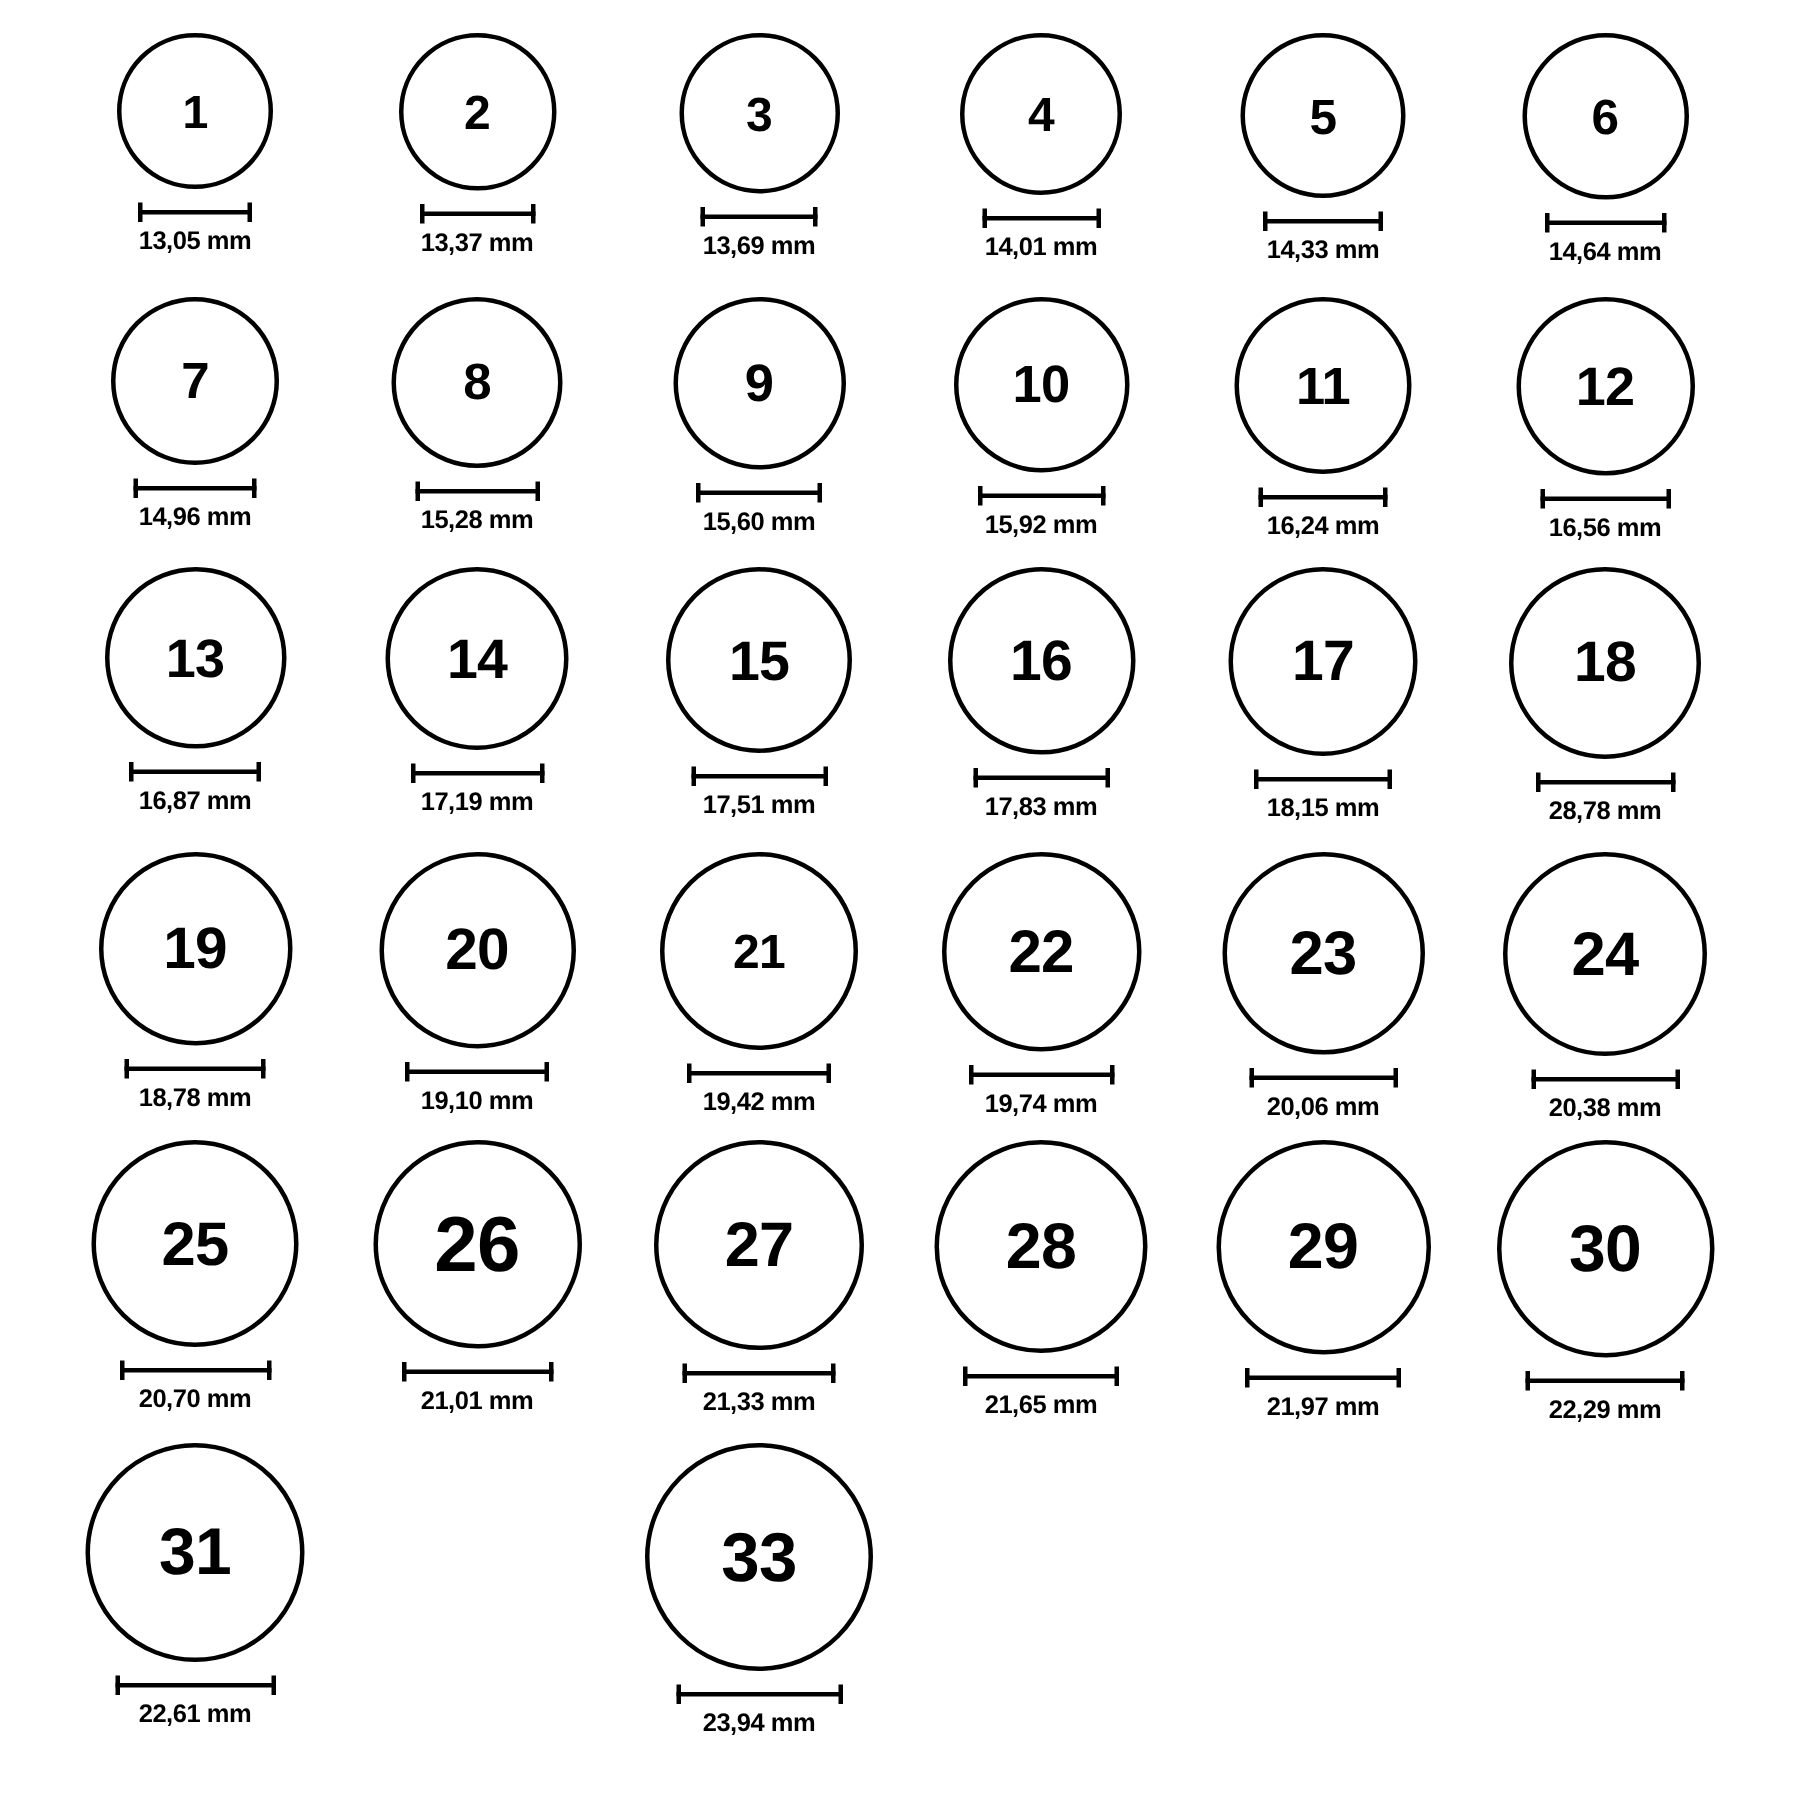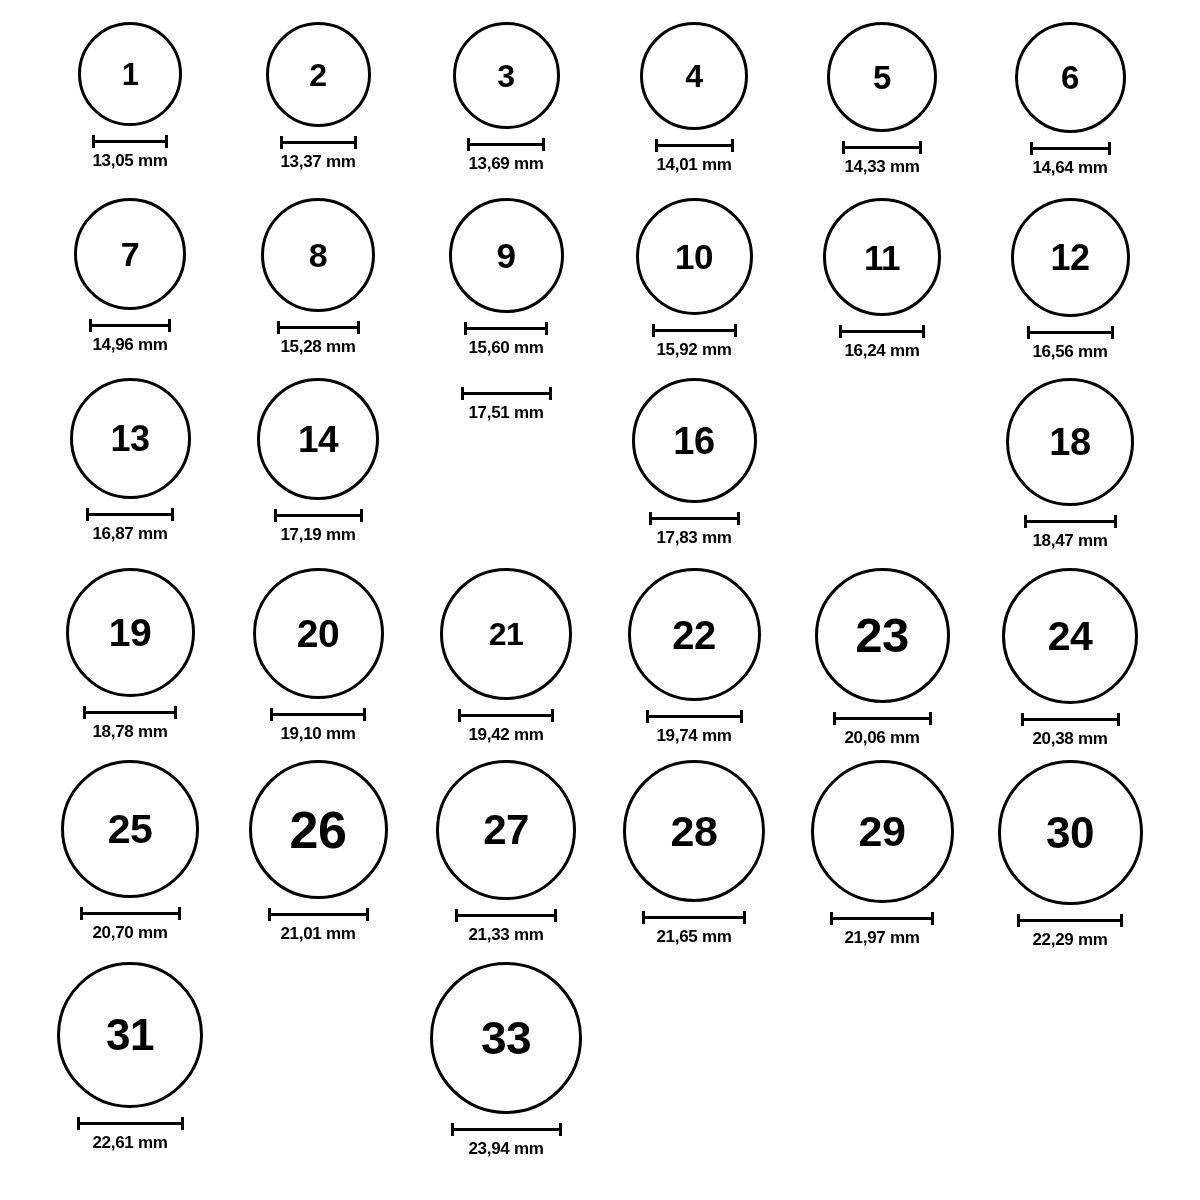--- a/index.html
+++ b/index.html
@@ -223,48 +223,62 @@
         <span class="ring-number" style="font-size: 37px;">14</span>
       </div>
       <div class="measure" style="width: 89px;">
         <span class="cap left"></span>
         <span class="bar"></span>
         <span class="cap right"></span>
       </div>
       <div class="mm-label">17,19 mm</div>
     </div>
     <div class="size-cell" style="left: 418px; top: 378px; width: 176px;">
+      <div class="ring" style="width: 124px; height: 124px;">
+        <span class="ring-number" style="font-size: 37px;">15</span>
+      </div>
       <div class="measure" style="width: 91px;">
         <span class="cap left"></span>
         <span class="bar"></span>
         <span class="cap right"></span>
       </div>
       <div class="mm-label">17,51 mm</div>
     </div>
     <div class="size-cell" style="left: 606px; top: 378px; width: 176px;">
       <div class="ring" style="width: 125px; height: 125px;">
         <span class="ring-number" style="font-size: 38px;">16</span>
       </div>
       <div class="measure" style="width: 91px;">
         <span class="cap left"></span>
         <span class="bar"></span>
         <span class="cap right"></span>
       </div>
       <div class="mm-label">17,83 mm</div>
     </div>
+    <div class="size-cell" style="left: 794px; top: 378px; width: 176px;">
+      <div class="ring" style="width: 126px; height: 126px;">
+        <span class="ring-number" style="font-size: 38px;">17</span>
+      </div>
+      <div class="measure" style="width: 92px;">
+        <span class="cap left"></span>
+        <span class="bar"></span>
+        <span class="cap right"></span>
+      </div>
+      <div class="mm-label">18,15 mm</div>
+    </div>
     <div class="size-cell" style="left: 982px; top: 378px; width: 176px;">
       <div class="ring" style="width: 128px; height: 128px;">
         <span class="ring-number" style="font-size: 38px;">18</span>
       </div>
       <div class="measure" style="width: 93px;">
         <span class="cap left"></span>
         <span class="bar"></span>
         <span class="cap right"></span>
       </div>
-      <div class="mm-label">18,47 mm</div>
+      <div class="mm-label">28,78 mm</div>
     </div>
     <div class="size-cell" style="left: 42px; top: 568px; width: 176px;">
       <div class="ring" style="width: 129px; height: 129px; text-align: right;">
         <span class="ring-number" style="font-size: 39px;">19</span>
       </div>
       <div class="measure" style="width: 94px;">
         <span class="cap left"></span>
         <span class="bar"></span>
         <span class="cap right"></span>
       </div>
@@ -298,21 +312,21 @@
       </div>
       <div class="measure" style="width: 97px;">
         <span class="cap left"></span>
         <span class="bar"></span>
         <span class="cap right"></span>
       </div>
       <div class="mm-label">19,74 mm</div>
     </div>
     <div class="size-cell" style="left: 794px; top: 568px; width: 176px;">
       <div class="ring" style="width: 135px; height: 135px;">
-        <span class="ring-number" style="font-size: 49px;">23</span>
+        <span class="ring-number" style="font-size: 41px;">23</span>
       </div>
       <div class="measure" style="width: 99px;">
         <span class="cap left"></span>
         <span class="bar"></span>
         <span class="cap right"></span>
       </div>
       <div class="mm-label">20,06 mm</div>
     </div>
     <div class="size-cell" style="left: 982px; top: 568px; width: 176px;">
       <div class="ring" style="width: 136px; height: 136px;">

